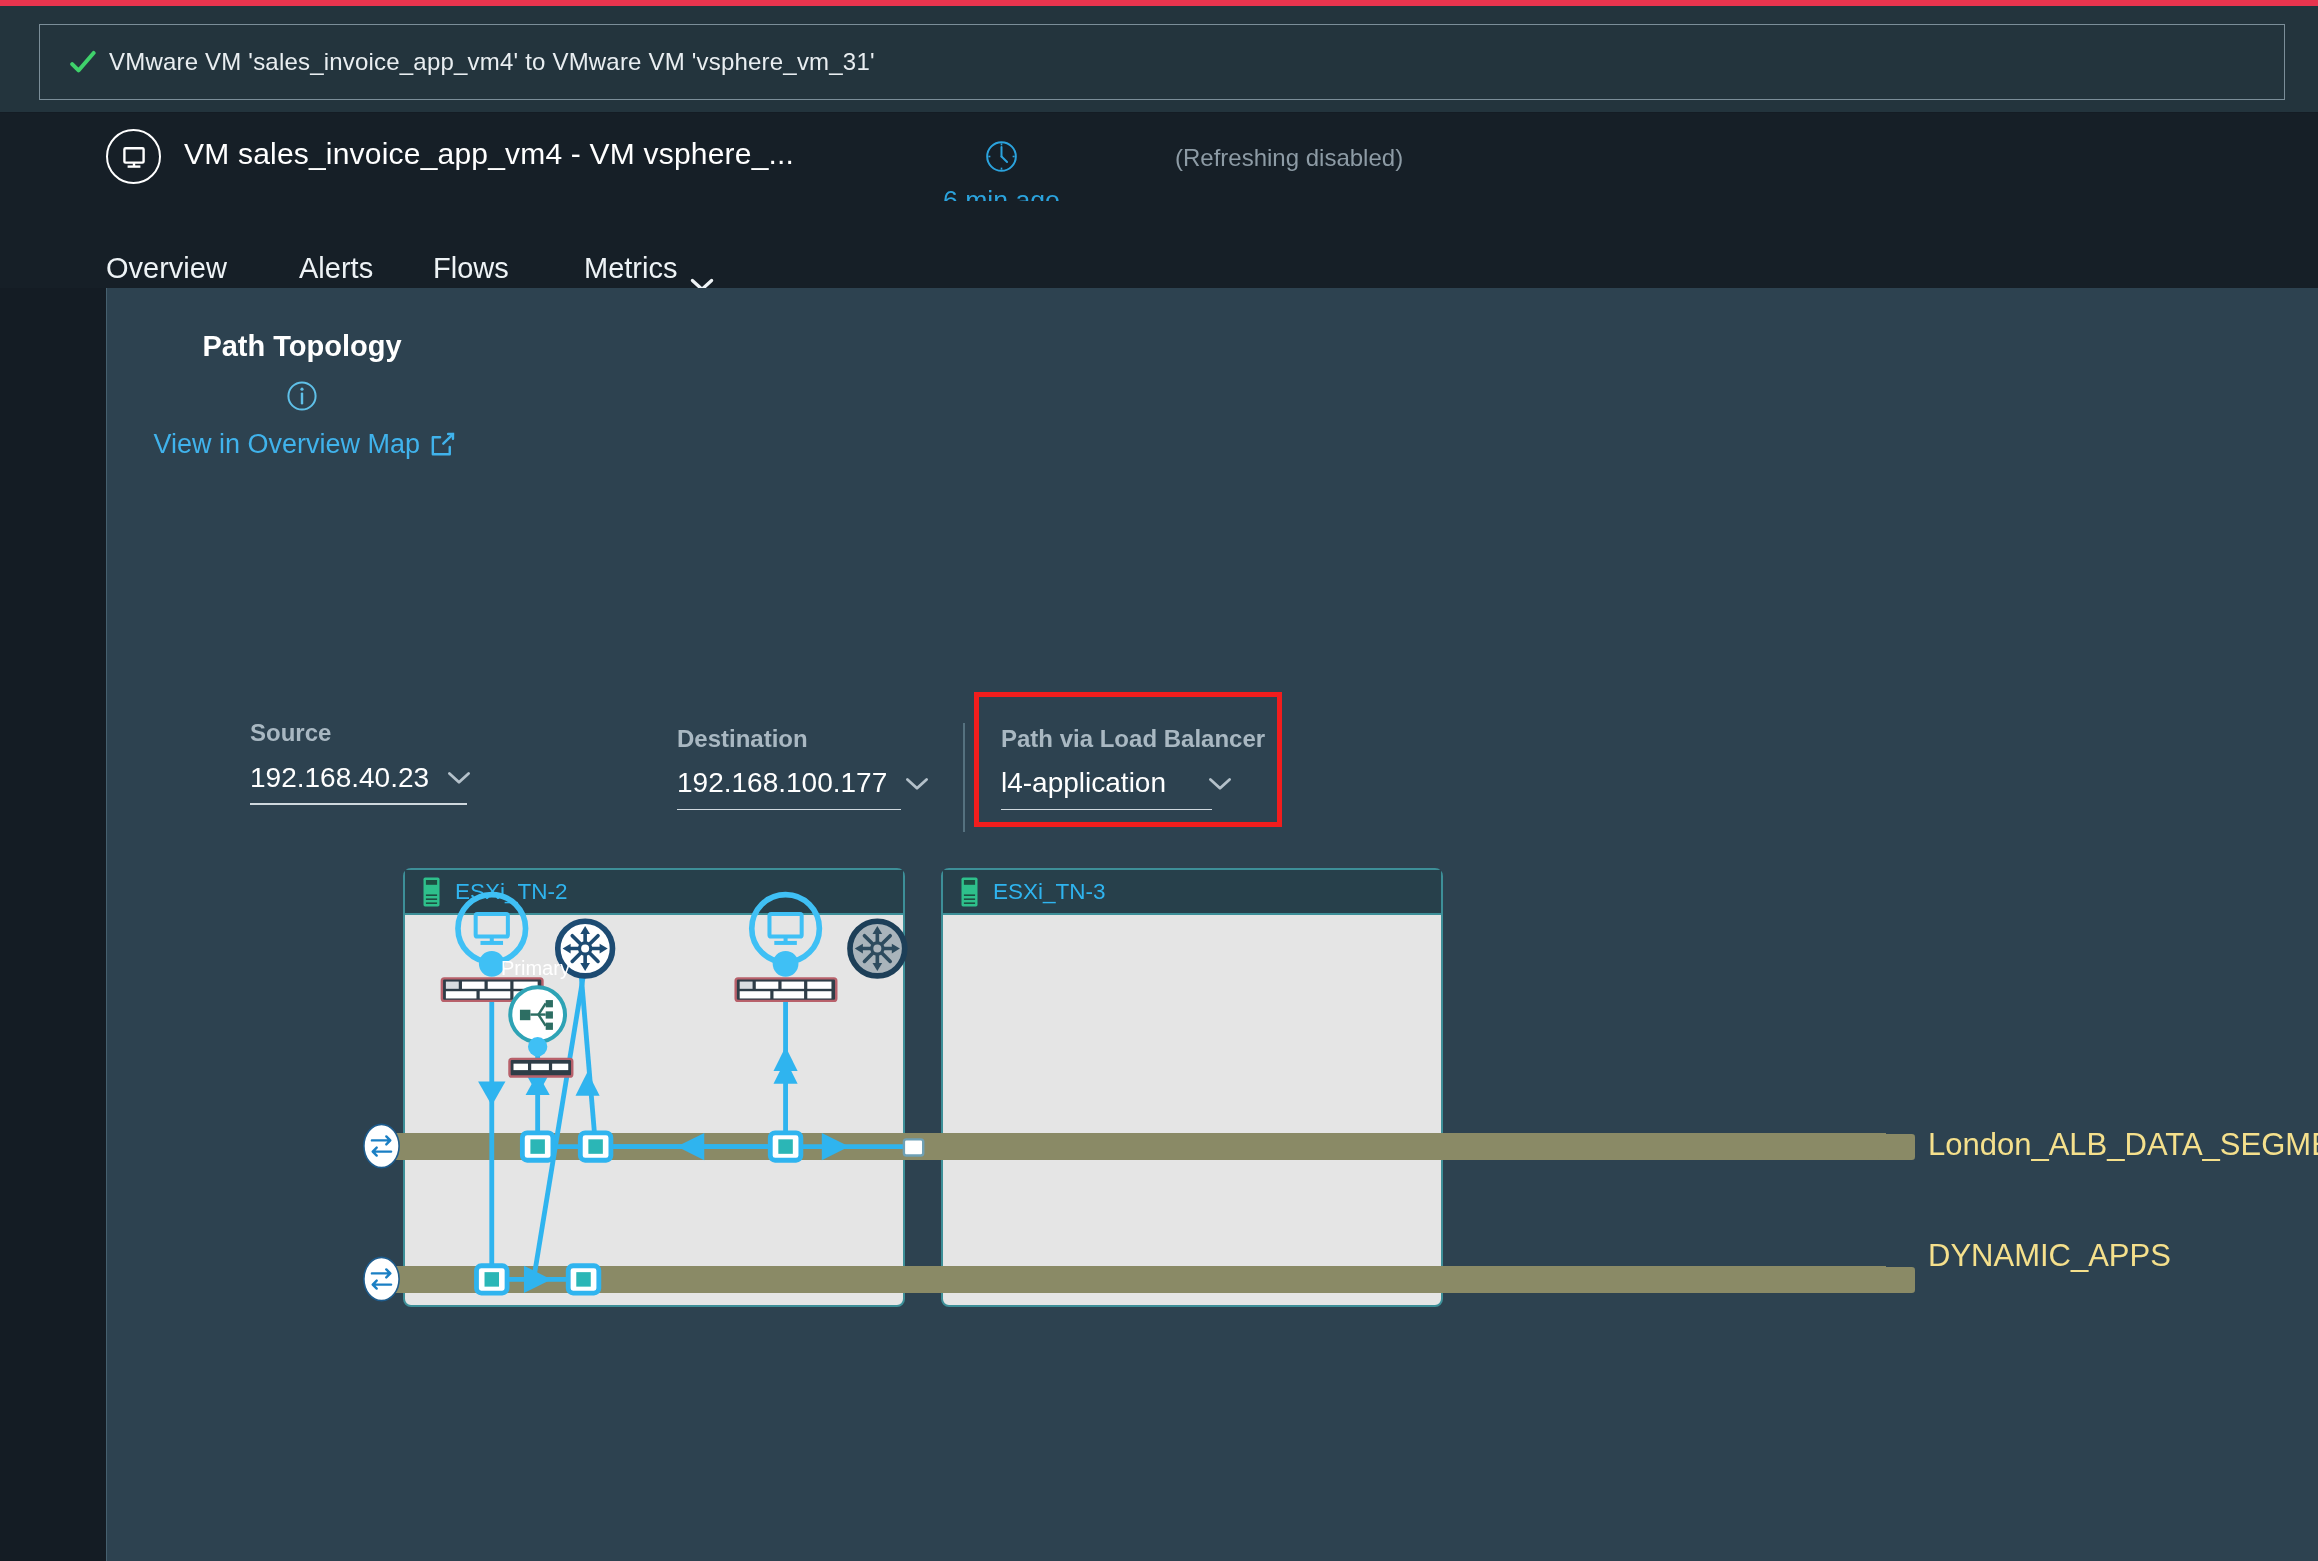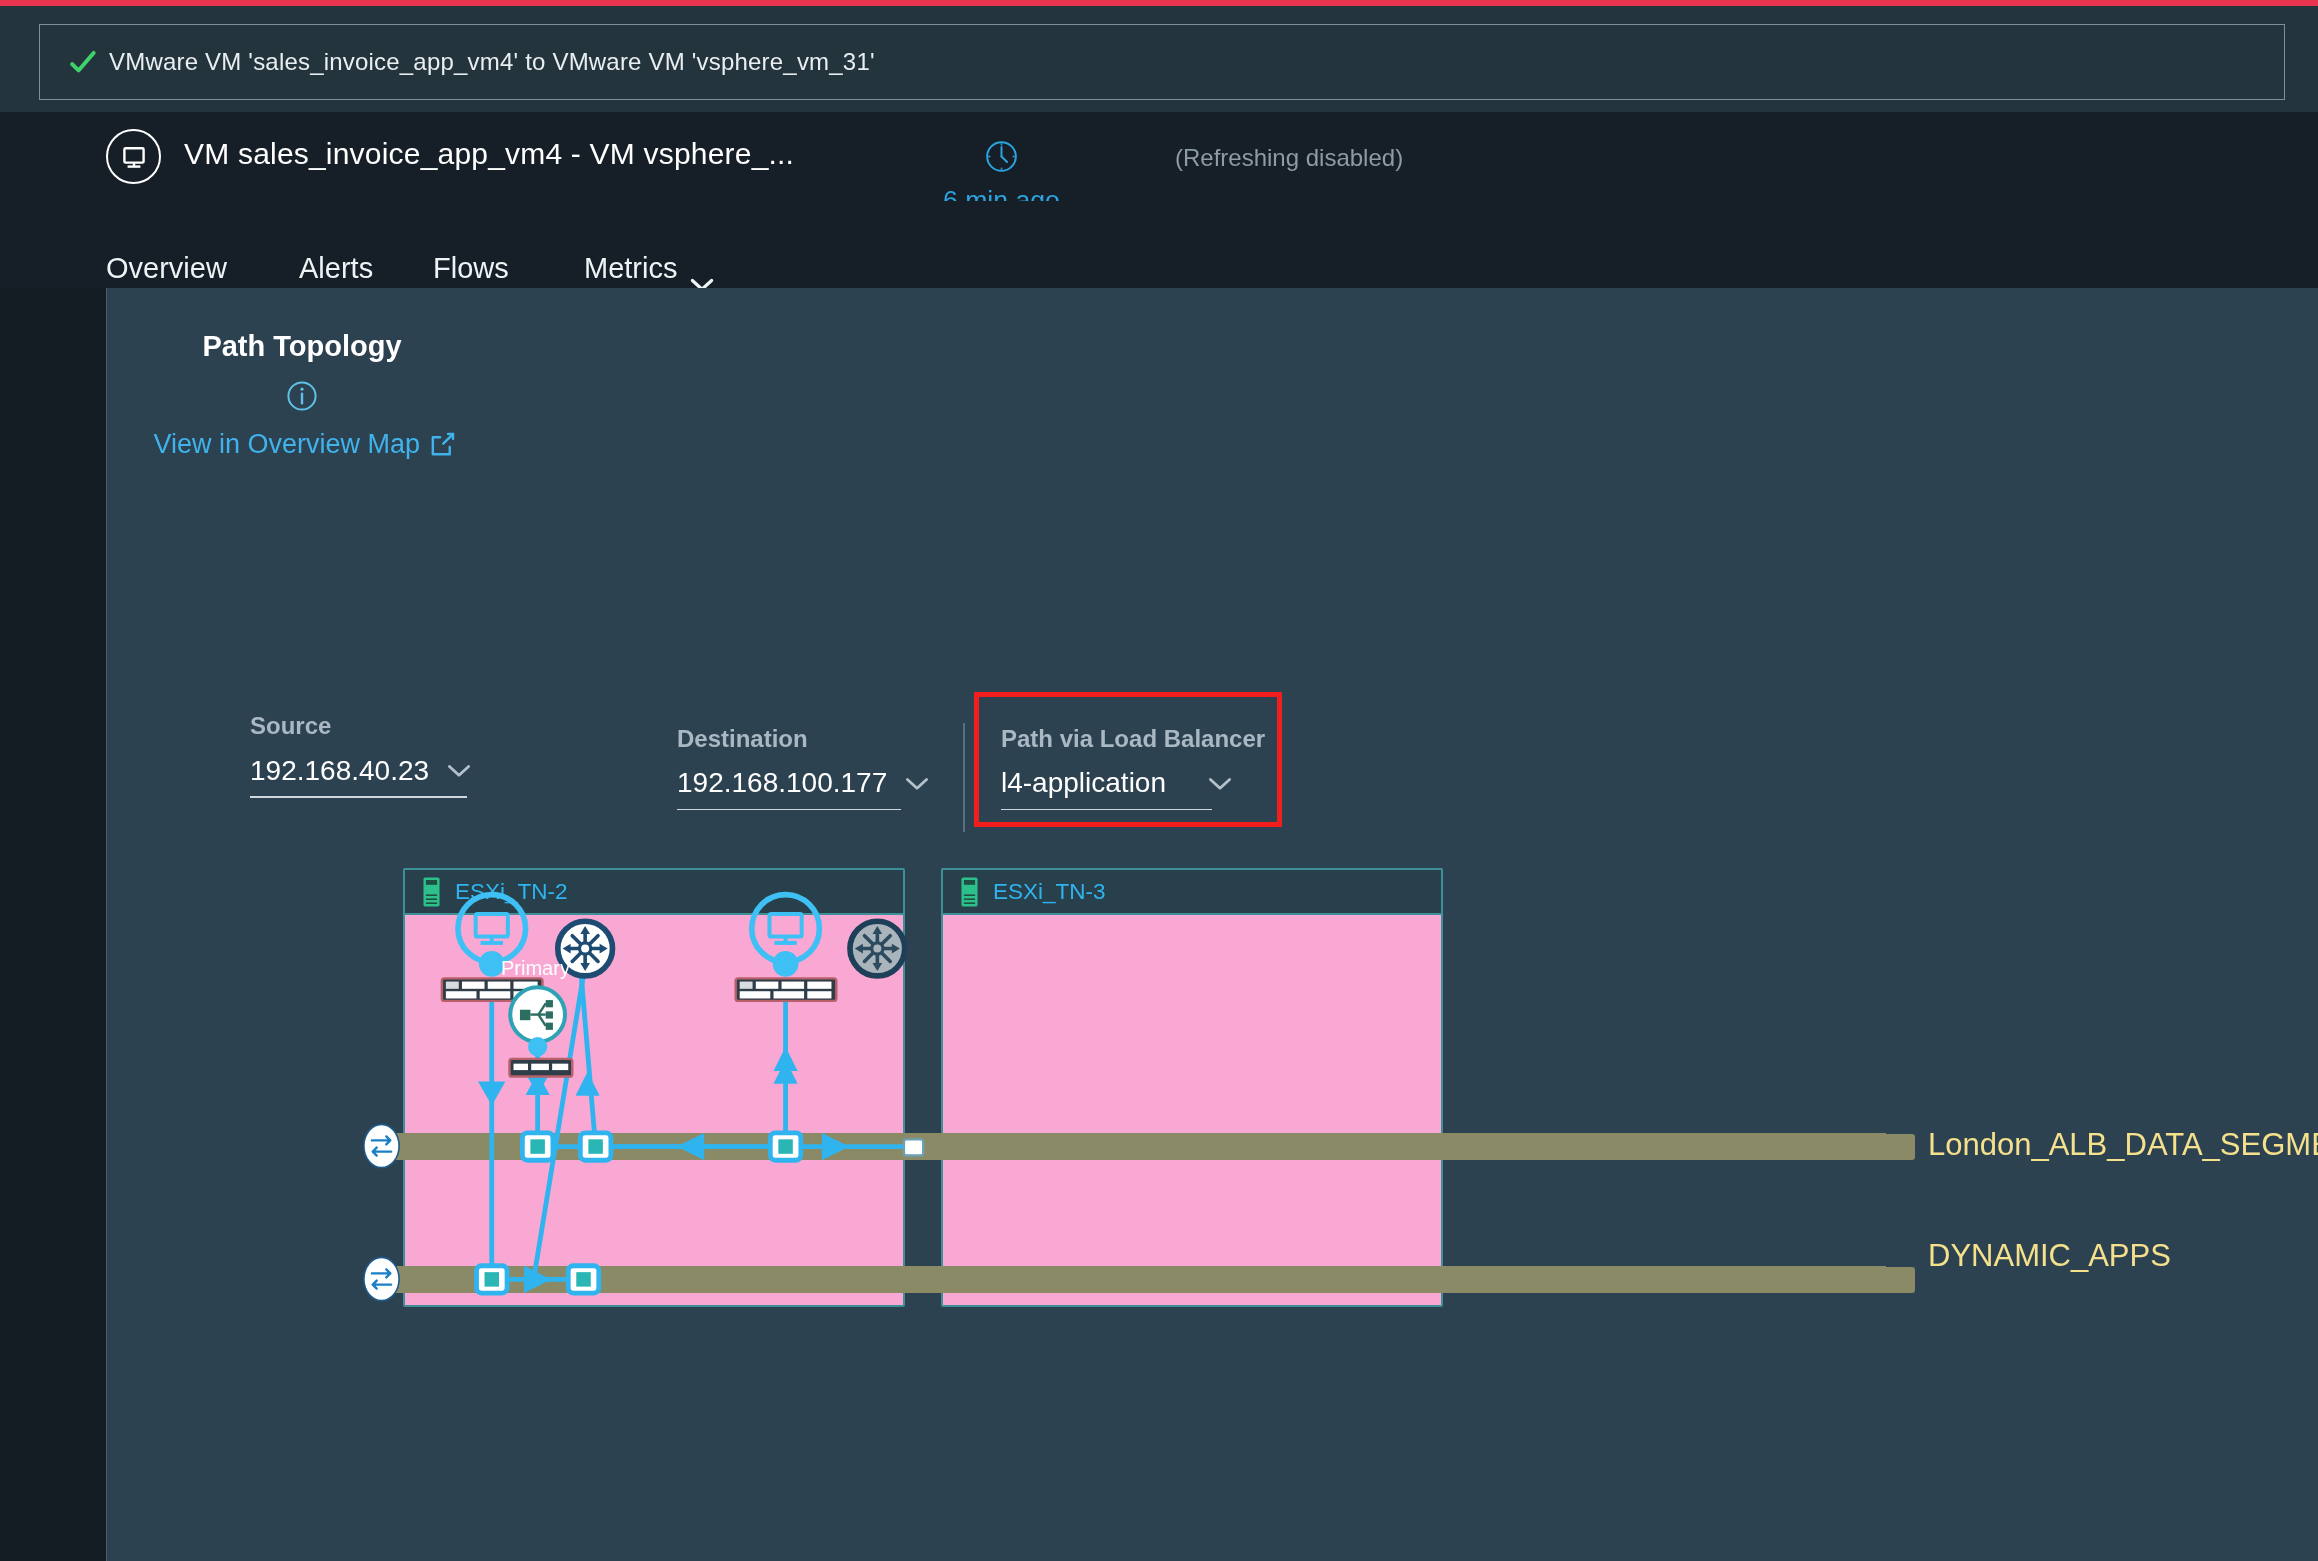--- a/index.html
+++ b/index.html
@@ -117,22 +117,22 @@
 
   .lb-highlight {
     position: absolute; left: 867px; top: 404px; width: 308px; height: 135px;
     border: 5.6px solid #f21d1d;
   }
 
   
   .topo { position: absolute; left: 0; top: 580px; width: 2212px; height: 694px; overflow: hidden; }
 
   .host-box {
-    position: absolute; border: 2.4px solid #3d8f98; border-radius: 2px;
-    background: #f9a8d4;
+    position: absolute; border: 2.4px solid #3d8f98; border-radius: 8px;
+    background: #e5e5e5;
     text-align: right;
   }
   .host-head {
     height: 45px; border-bottom: 2.4px solid #3d8f98; background: #27404b;
     display: flex; align-items: center; padding-left: 16px; gap: 13px;
   }
   .server-icon { width: 21px; height: 32px; flex: 0 0 auto; }
   .host-name { color: #2fb4ef; font-size: 22.5px; white-space: nowrap; }
 
   
@@ -246,21 +246,21 @@
             <path d="M25 5 H31 V11" stroke="#40b3ec" stroke-width="3" fill="none" stroke-linecap="round"></path>
             <line x1="31" y1="5" x2="19" y2="17" stroke="#40b3ec" stroke-width="3" stroke-linecap="round"></line>
             <path d="M27 21 V30 H6 V9 H15" stroke="#40b3ec" stroke-width="3" fill="none" stroke-linecap="round" stroke-linejoin="round"></path>
           </svg>
         </span>
       </span>
     </div>
 
     <div class="controls">
 
-      <div class="field" style="left:143px; top:5px; width:217px;">
+      <div class="field" style="left:143px; top:12px; width:217px;">
         <div class="field-label">Source</div>
         <div class="field-value-row">
           <span class="field-value">192.168.40.23</span>
           <span class="chev-grey">
             <svg viewBox="0 0 30 18" width="24" height="14.5">
               <path d="M3 3 L15 14 L27 3" stroke="#b4c1ca" stroke-width="3.5" fill="none" stroke-linecap="round" stroke-linejoin="round"></path>
             </svg>
           </span>
         </div>
         <div class="field-underline" style="width:217px;"></div>

